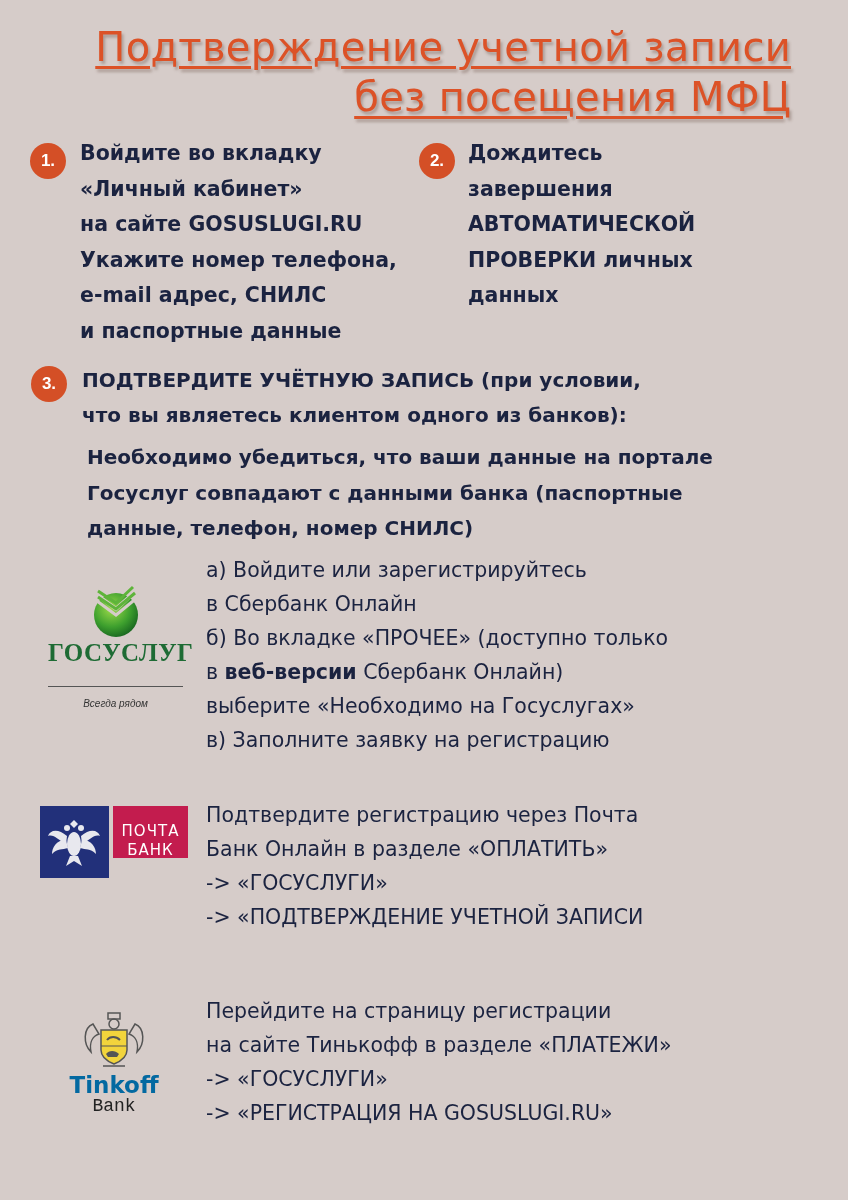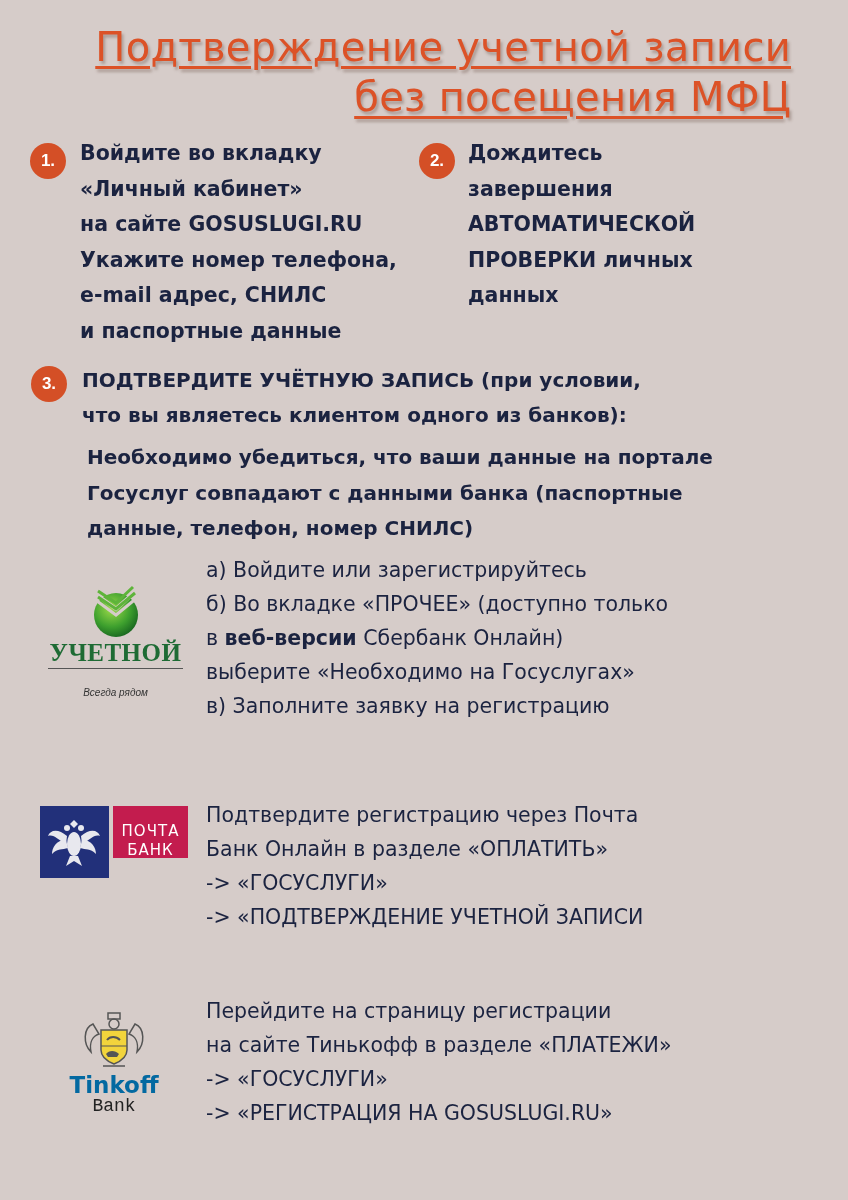--- a/index.html
+++ b/index.html
@@ -46,21 +46,21 @@
     }
     .bank-text div { white-space: nowrap; }
     .bank-text b { font-weight: bold; }
     .logo { position: absolute; }
     .sber-name {
       font-family: "Liberation Serif", serif; font-weight: bold;
       color: #1e6b34; font-size: 25px; letter-spacing: 0.5px; text-align: center;
     }
     .sber-tag {
       font-family: "Liberation Sans", sans-serif; font-style: italic;
-      color: #333; font-size: 10px; text-align: center; border-top: 1px solid #555; margin-top: 1px; padding-top: 18px;
+      color: #333; font-size: 10px; text-align: center; border-top: 1px solid #555; margin-top: 19px; padding-top: 11px;
     }
     .pochta-blue { position: absolute; left: 0; top: 0; width: 69px; height: 72px; background: #22307a; }
     .pochta-red { position: absolute; left: 73px; top: 0; width: 75px; height: 52px; background: #c31c4e; color: #fff; font-family: "DejaVu Sans", sans-serif; font-size: 15px; line-height: 19px; padding-top: 16px; box-sizing: border-box; text-align: center; letter-spacing: 1px; }
     .tinkoff-name { font-family: "DejaVu Sans", sans-serif; font-weight: bold; color: #0369a1; font-size: 23px; text-align: center; }
     .tinkoff-bank { font-family: Liberation Mono, monospace; color: #222; font-size: 18px; text-align: center; margin-top: -2px; }
   </style>
 </head>
 <body>
 
 <div class="title">
@@ -100,26 +100,27 @@
           <stop offset="100%" stop-color="#16631f"></stop>
         </radialGradient>
       </defs>
       <circle cx="27" cy="30" r="22" fill="url(#sg)"></circle>
       <path d="M8 10 L27 24 L47 6" stroke="#d6ccc9" stroke-width="4" fill="none"></path>
       <path d="M8 16 L27 30 L49 12" stroke="#d6ccc9" stroke-width="3" fill="none"></path>
       <path d="M9 6 L27 18 L44 2" stroke="#5eb43a" stroke-width="3" fill="none"></path>
       <path d="M9 12 L27 24 L46 8" stroke="#5eb43a" stroke-width="3" fill="none"></path>
     </svg>
   </div>
-  <div class="sber-name">УЧЕТНОЙ</div>
+  <div class="sber-name">ГОСУСЛУГ</div>
   <div class="sber-tag">Всегда рядом</div>
 </div>
 
 <div class="bank-text" style="top:553px;">
   <div>а) Войдите или зарегистрируйтесь</div>
+  <div>в Сбербанк Онлайн</div>
   <div>б) Во вкладке «ПРОЧЕЕ» (доступно только</div>
   <div><span>в </span><b>веб-версии</b><span> Сбербанк Онлайн)</span></div>
   <div>выберите «Необходимо на Госуслугах»</div>
   <div>в) Заполните заявку на регистрацию</div>
 </div>
 
 <div class="logo" style="left:40px; top:806px; width:148px; height:72px;">
   <div class="pochta-blue">
     <svg width="69" height="72" viewBox="0 0 69 72">
       <g fill="#e8e8ee">

